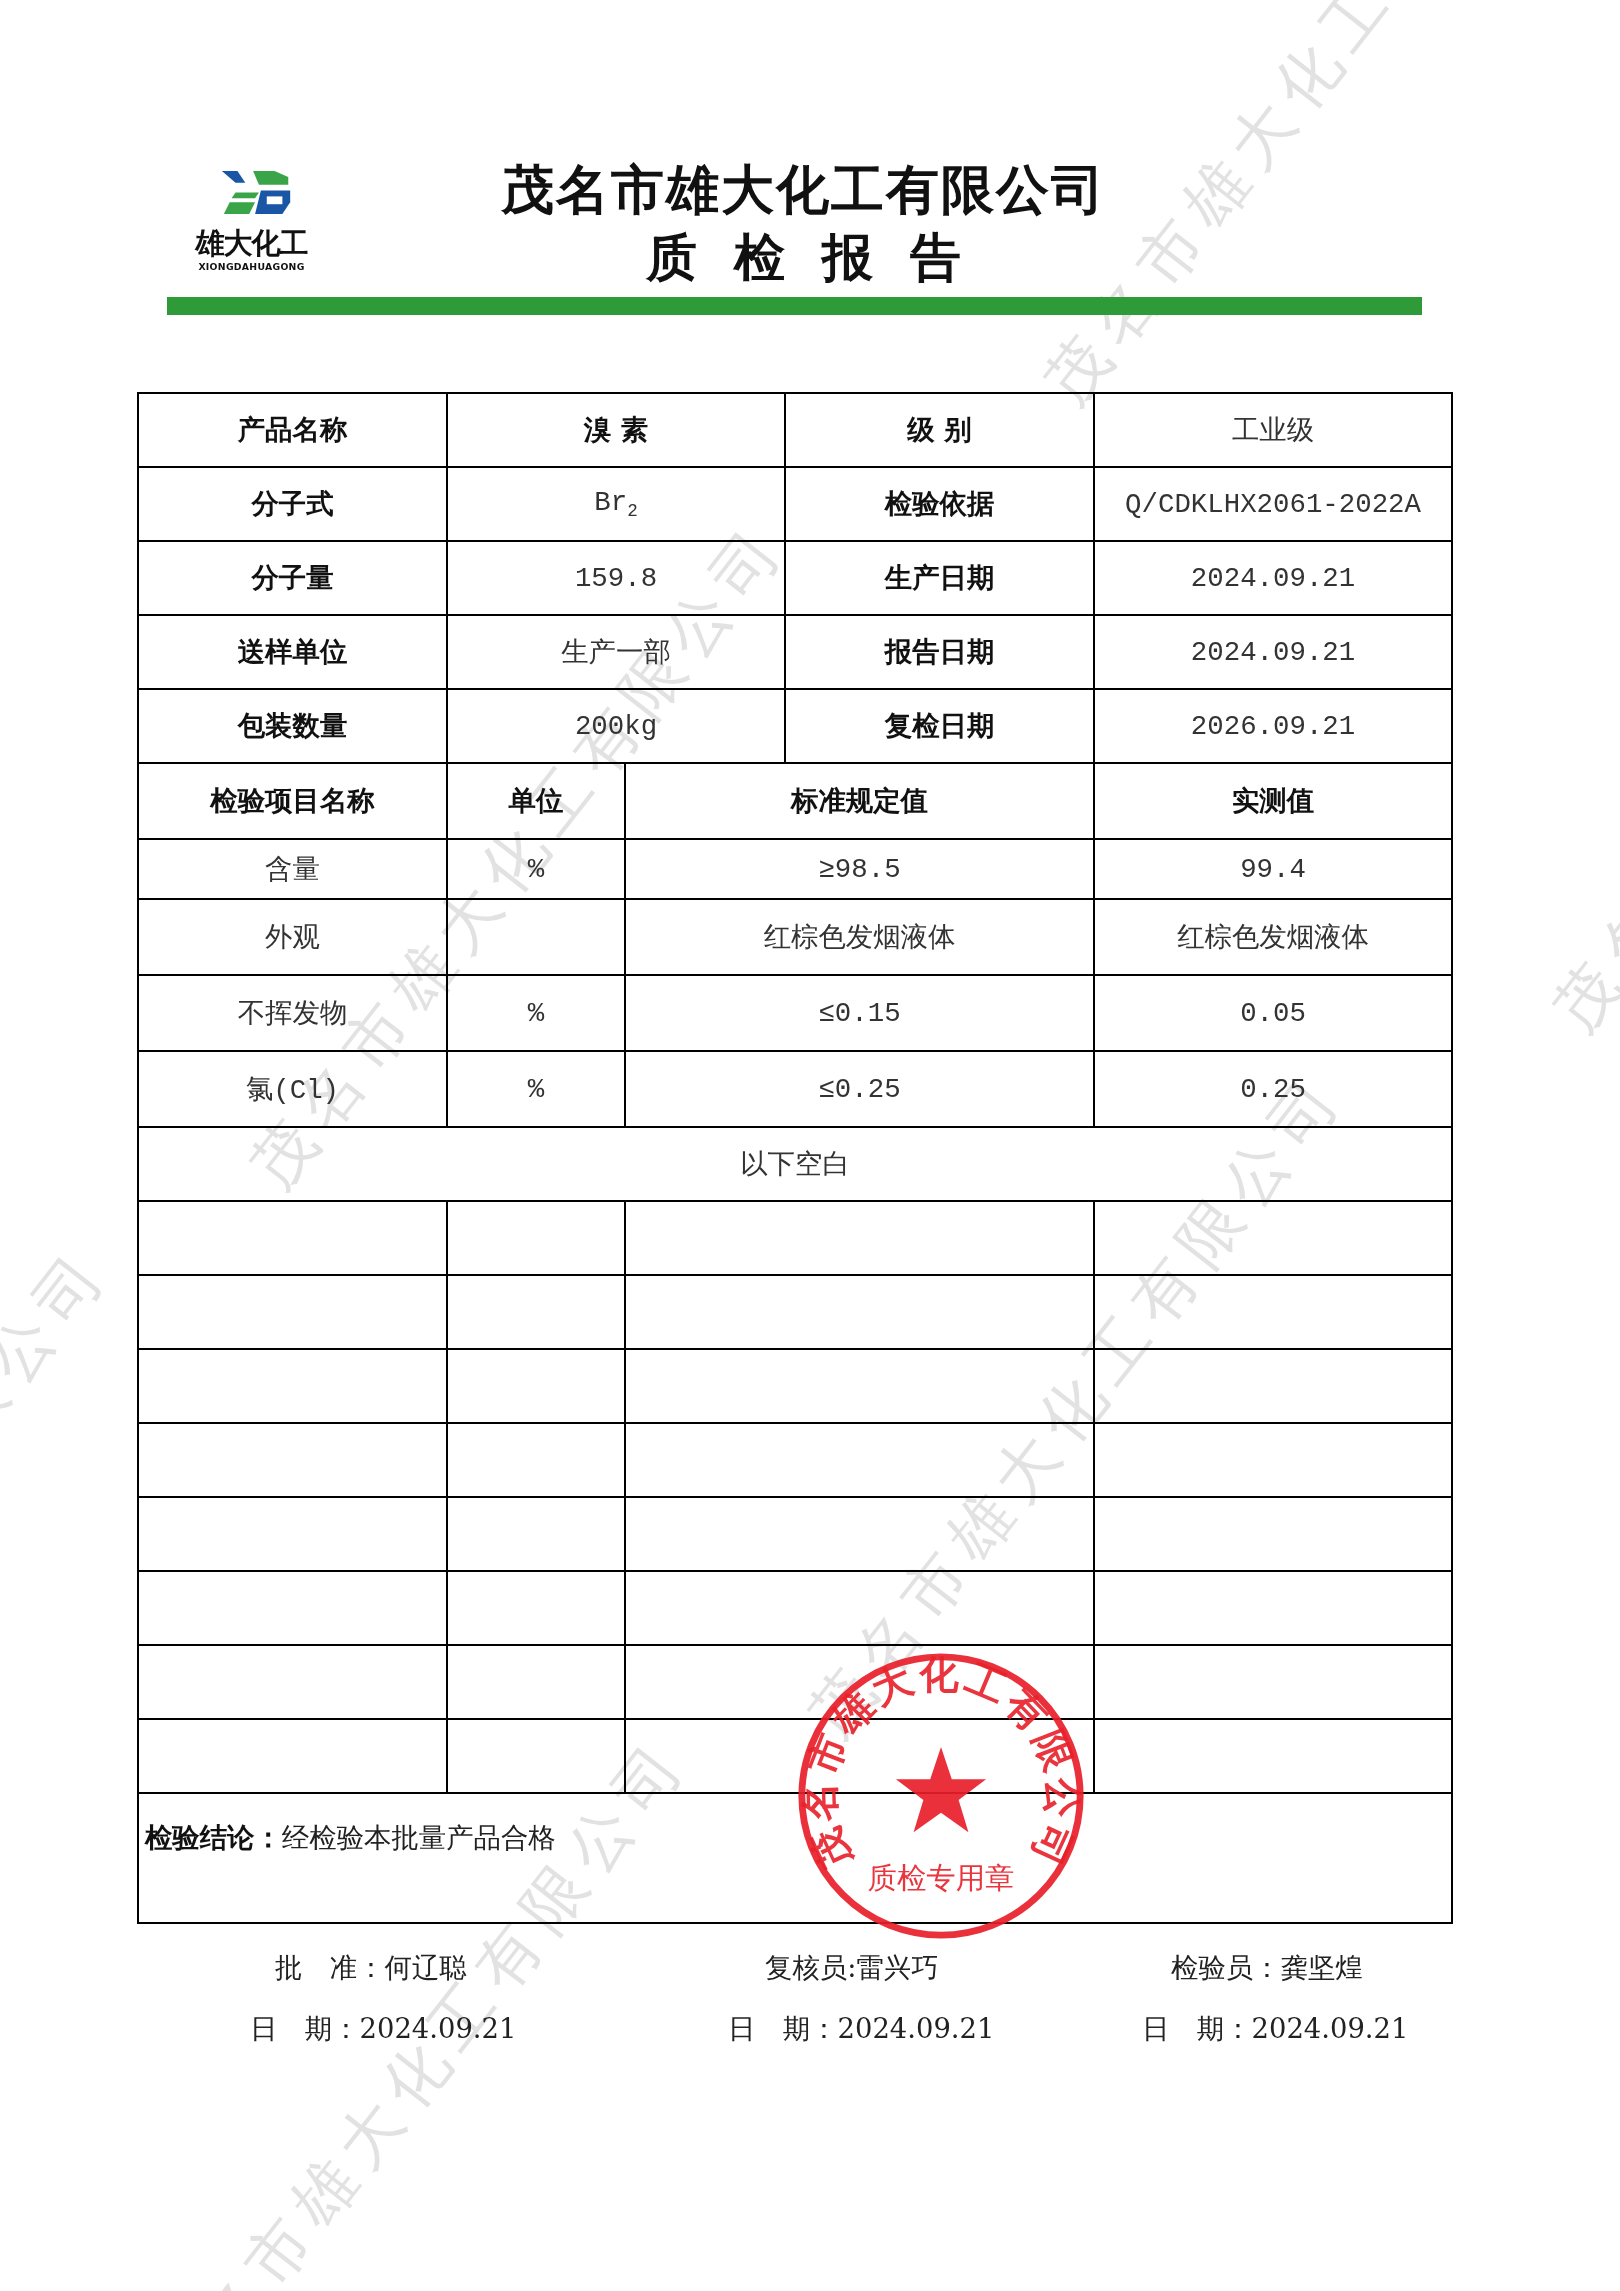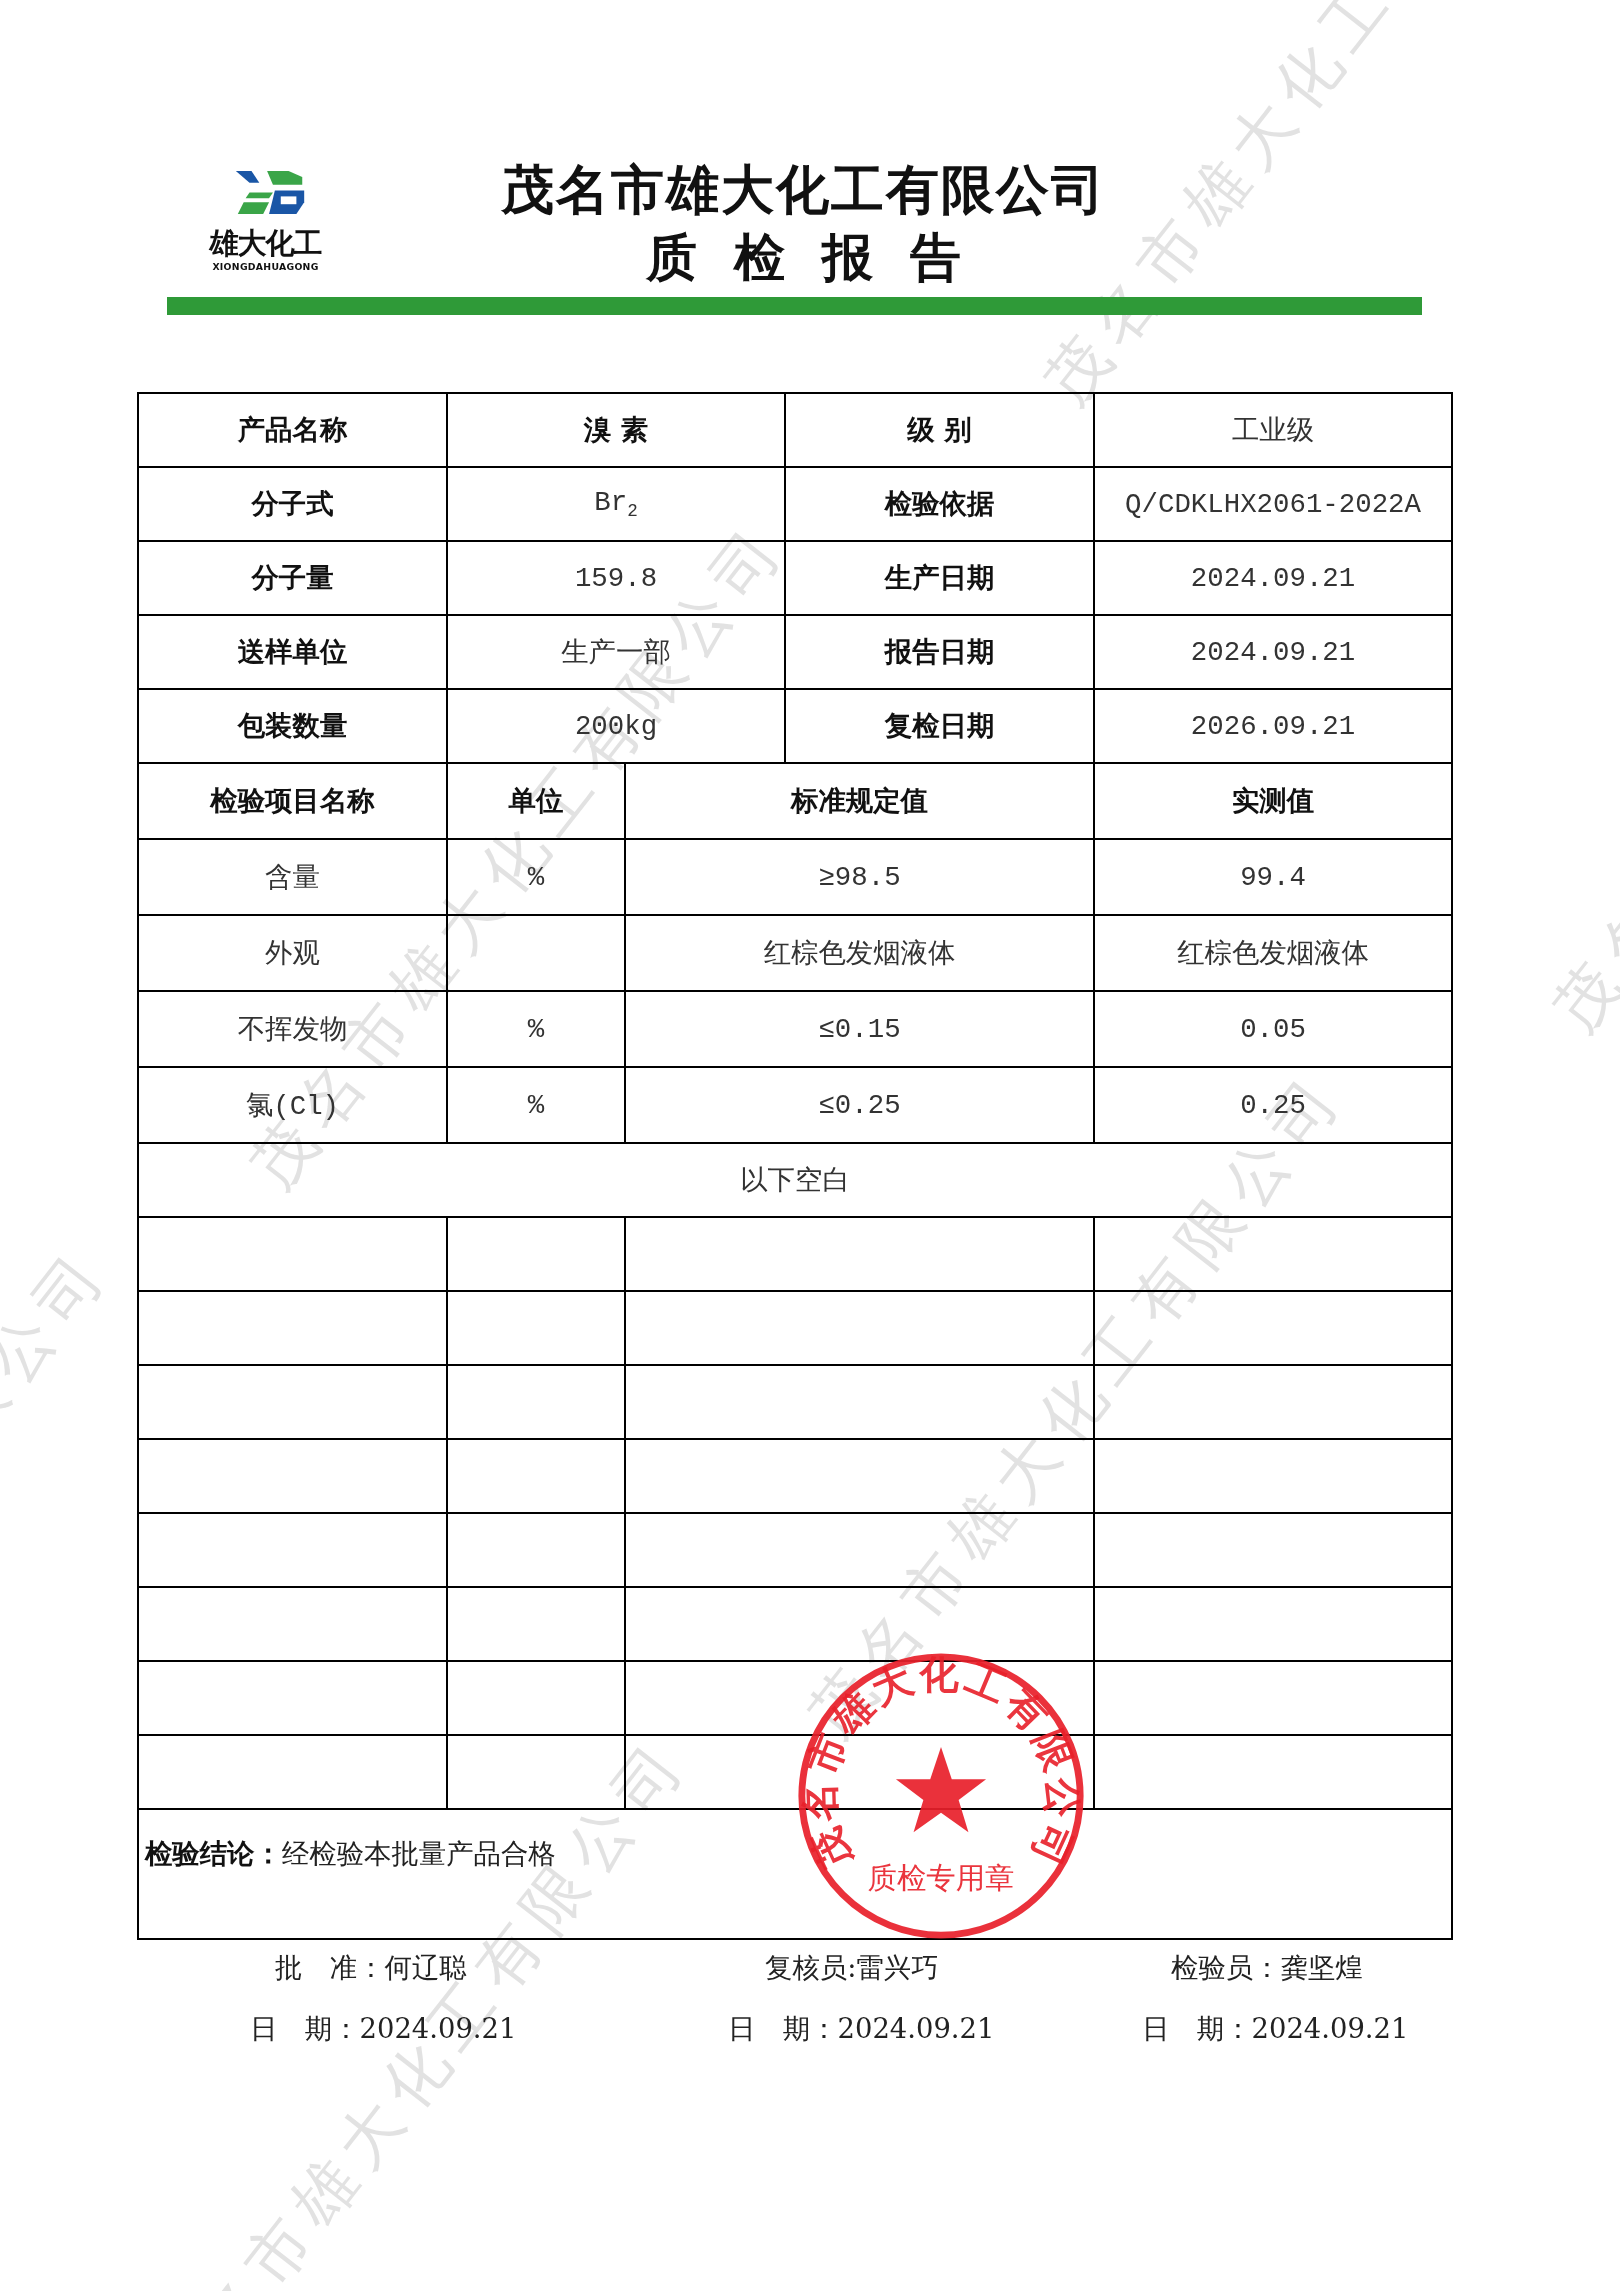--- a/index.html
+++ b/index.html
@@ -1,20 +1,20 @@
 <!DOCTYPE html>
 <html><head>
 <meta charset="utf-8">
 <style>
   html, body { margin: 0; padding: 0; background: #ffffff; }
   body {
     width: 1620px; height: 2292px; position: relative; overflow: hidden;
     font-family: "DejaVu Serif", "Liberation Serif", serif; color: #111;
   }
-  .logo { position: absolute; left: 202px; top: 167px; width: 137px; height: 108px; }
+  .logo { position: absolute; left: 188px; top: 167px; width: 137px; height: 108px; }
   .logo svg { display: block; margin: 0 auto; }
   .logo-cn { position: absolute; left: 0; top: 57px; width: 127px; text-align: center;
     font-family: "DejaVu Sans", sans-serif; font-weight: bold; font-size: 29px; color: #111; letter-spacing: -1px; }
   .logo-en { position: absolute; left: 0; top: 94px; width: 127px; text-align: center;
     font-family: "DejaVu Sans", sans-serif; font-weight: bold; font-size: 9.3px; color: #111; letter-spacing: 0.3px; }
   .title { position: absolute; left: 294px; width: 1019px; text-align: center; top: 155px;
     font-size: 53px; font-weight: bold; letter-spacing: 2px; font-family: "DejaVu Serif", serif; }
   .subtitle { position: absolute; left: 294px; width: 1019px; text-align: center; top: 224px;
     font-size: 51px; font-weight: bold; letter-spacing: 37px; padding-left: 37px; box-sizing: border-box; }
   .green-bar { position: absolute; left: 167px; top: 297px; width: 1255px; height: 17.6px; background: #2f9a38; }
@@ -104,21 +104,21 @@
     <td class="lbl">复检日期</td>
     <td class="val">2026.09.21</td>
   </tr>
 
   <tr style="height:76px">
     <td class="lbl">检验项目名称</td>
     <td class="lbl">单位</td>
     <td class="lbl" colspan="2">标准规定值</td>
     <td class="lbl">实测值</td>
   </tr>
-  <tr style="height:76px">
+  <tr style="height:60px">
     <td class="val">含量</td>
     <td class="val">%</td>
     <td class="val" colspan="2">≥98.5</td>
     <td class="val">99.4</td>
   </tr>
   <tr style="height:76px">
     <td class="val">外观</td>
     <td class="val"></td>
     <td class="val" colspan="2">红棕色发烟液体</td>
     <td class="val">红棕色发烟液体</td>

